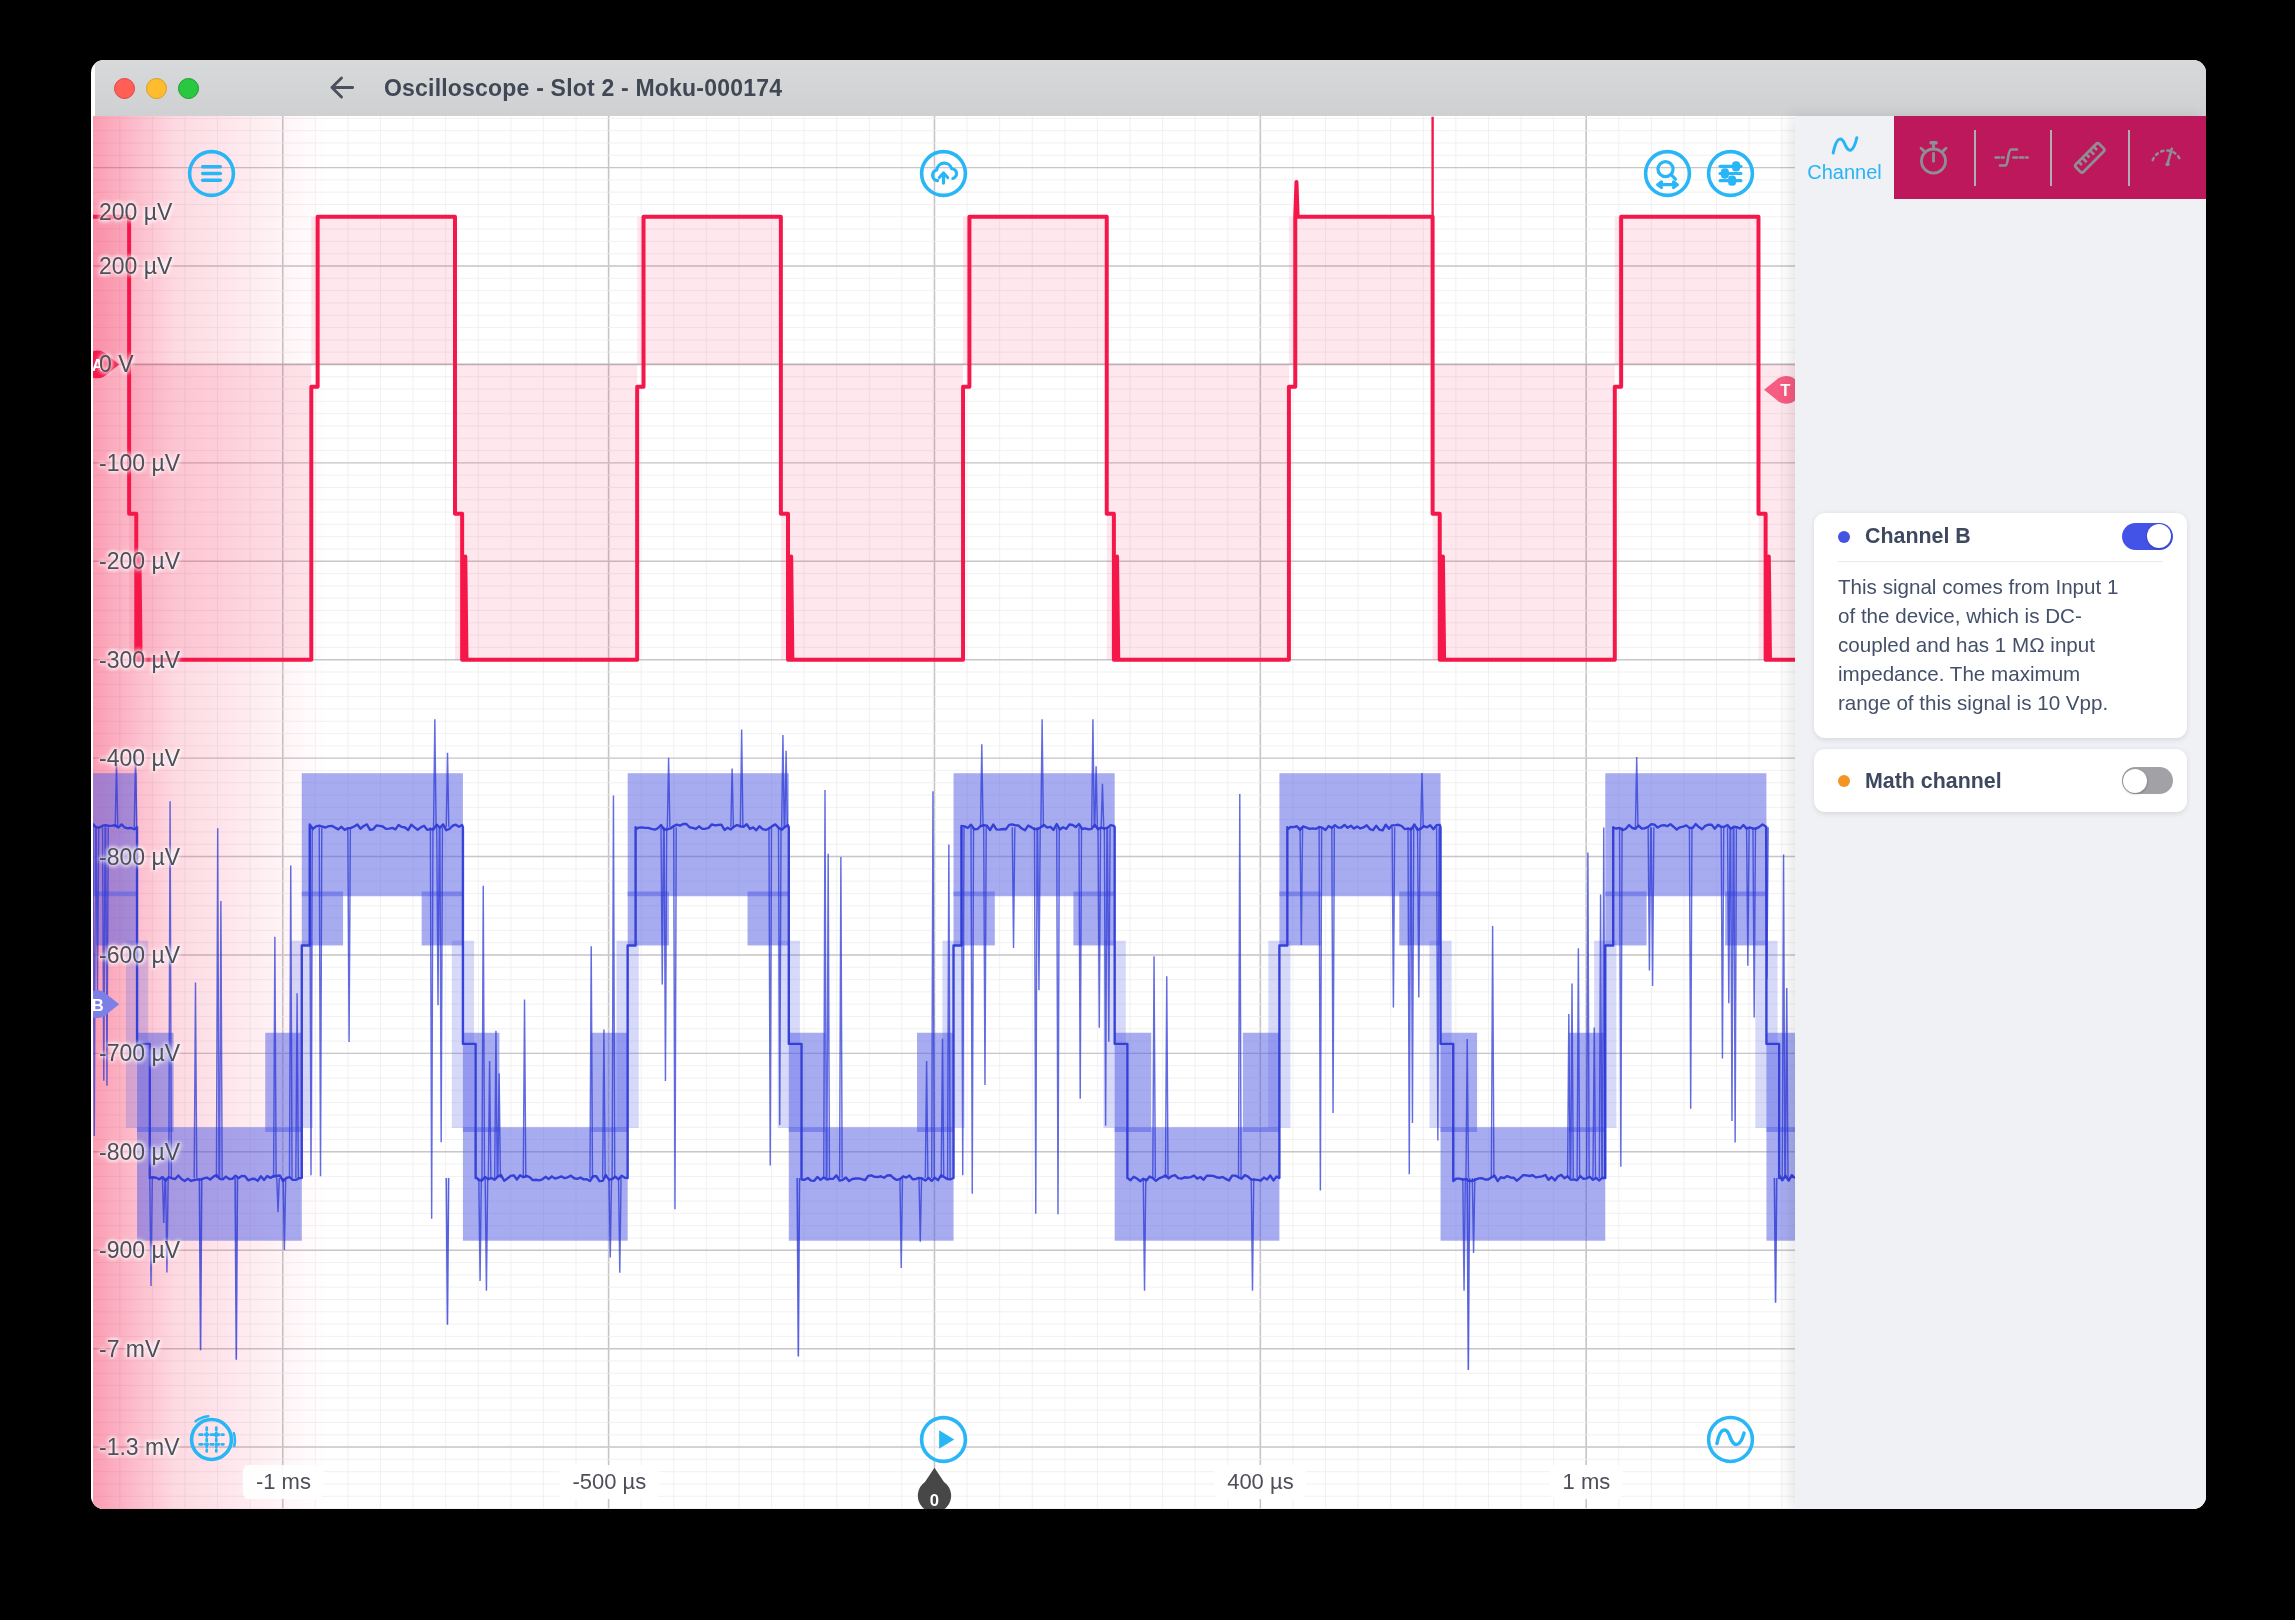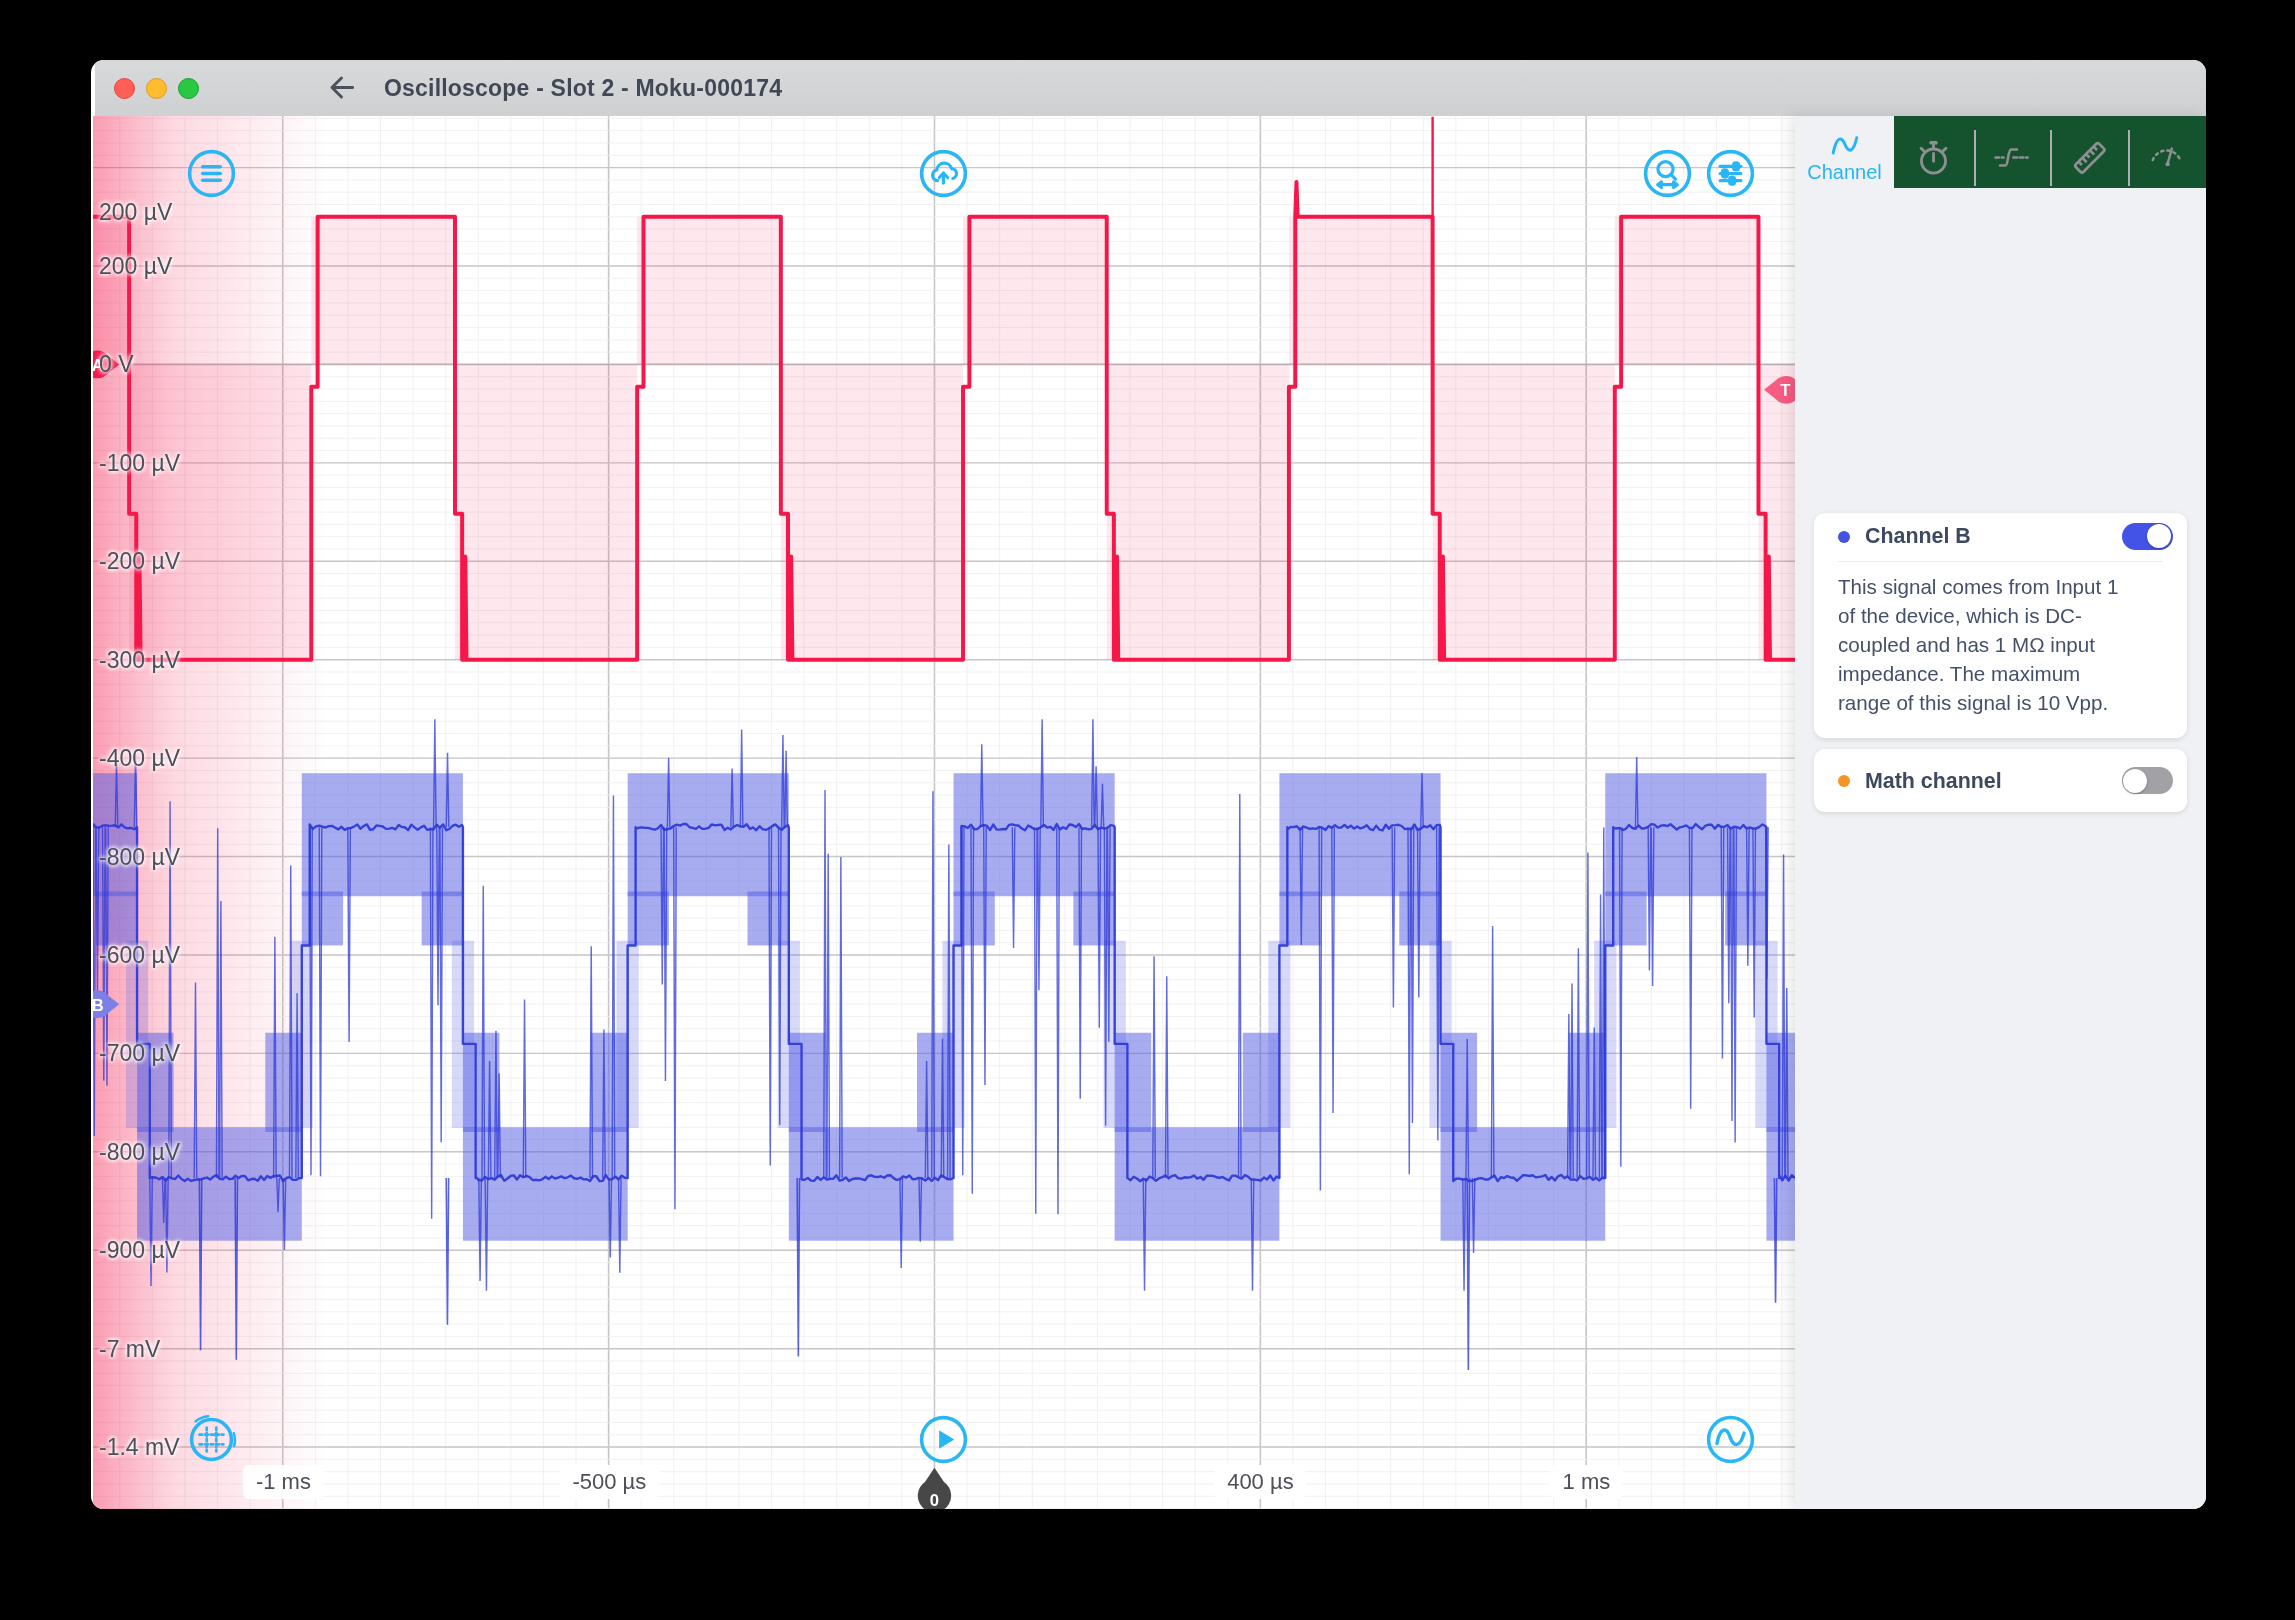--- a/index.html
+++ b/index.html
@@ -15,21 +15,21 @@
   .backbtn{position:absolute;left:229px;top:10.3px;width:35px;height:35px;color:#4a505c;}
   .wtitle{position:absolute;left:289px;top:0;height:56px;display:flex;align-items:center;font-size:23px;font-weight:700;color:#414855;letter-spacing:0.2px;}
   
   .plot{position:absolute;left:2.4px;top:56px;width:1702px;height:1393px;background:#fff;}
   .plot svg{position:absolute;left:0;top:0;}
   .ytick{position:absolute;transform:translateY(-50%);font-size:23px;color:#4e4f59;white-space:nowrap;text-shadow:0 0 4px #fff,0 0 4px #fff,0 0 6.3px #fff;}
   .xtick{position:absolute;transform:translate(-50%,-50%);font-size:22px;color:#4e4f59;background:rgba(255,255,255,.92);border-radius:6.3px;padding:4px 12.7px;white-space:nowrap;}
   .cbtn{position:absolute;width:51px;height:51px;}
   
   .panel{position:absolute;left:1704px;top:56px;width:411px;height:1393px;background:#f0f1f4;box-shadow:-4.8px 0 12.7px rgba(0,0,0,.10);}
-  .tabbar{position:absolute;left:0;top:0;width:411px;height:72px;background:#14532d;}
+  .tabbar{position:absolute;left:0;top:0;width:411px;height:83px;background:#be185d;}
   .tab-channel{position:absolute;left:0;top:0;width:99px;height:83px;background:#f0f1f4;display:flex;flex-direction:column;align-items:center;justify-content:center;gap:3.2px;}
   .tab-channel .lbl{font-size:20px;color:#29b4f5;}
   .tab-icon{position:absolute;top:0;height:83px;display:flex;align-items:center;justify-content:center;width:76px;}
   .sep{position:absolute;top:14.3px;width:1.6px;height:56px;background:#aeaeb2;}
   .card{position:absolute;left:19px;width:373px;background:#fff;border-radius:11px;box-shadow:0 1.6px 4.8px rgba(0,0,0,.10);}
   .card-head{position:relative;height:46px;}
   .cdot{position:absolute;left:24px;top:17.5px;width:12px;height:12px;border-radius:50%;}
   .card-title{position:absolute;left:51px;top:11px;font-size:21.4px;font-weight:700;color:#3e4960;}
   .toggle{position:absolute;right:14.3px;top:9.5px;width:51px;height:27px;border-radius:13.5px;}
   .knob{position:absolute;top:1.6px;width:24px;height:24px;border-radius:50%;background:#fff;box-shadow:0 0.8px 2.4px rgba(0,0,0,.35);}
@@ -350,21 +350,21 @@
         <div class="ytick" style="left: 5.6px; top: 347px;">-100 µV</div>
         <div class="ytick" style="left: 5.6px; top: 445px;">-200 µV</div>
         <div class="ytick" style="left: 5.6px; top: 544px;">-300 µV</div>
         <div class="ytick" style="left: 5.6px; top: 642px;">-400 µV</div>
         <div class="ytick" style="left: 5.6px; top: 741px;">-800 µV</div>
         <div class="ytick" style="left: 5.6px; top: 839px;">-600 µV</div>
         <div class="ytick" style="left: 5.6px; top: 937px;">-700 µV</div>
         <div class="ytick" style="left: 5.6px; top: 1036px;">-800 µV</div>
         <div class="ytick" style="left: 5.6px; top: 1134px;">-900 µV</div>
         <div class="ytick" style="left: 5.6px; top: 1233px;">-7 mV</div>
-        <div class="ytick" style="left: 5.6px; top: 1331px;">-1.4 mV</div>
+        <div class="ytick" style="left: 5.6px; top: 1331px;">-1.3 mV</div>
       </div>
     <div id="xticks">
         <div class="xtick" style="left: 190px; top: 1366px;">-1 ms</div>
         <div class="xtick" style="left: 516px; top: 1366px;">-500 µs</div>
         <div class="xtick" style="left: 1167px; top: 1366px;">400 µs</div>
         <div class="xtick" style="left: 1493px; top: 1366px;">1 ms</div>
       </div>
 
     <div class="cbtn" style="left:93px;top:32px;">
       <svg viewBox="0 0 64 64">

